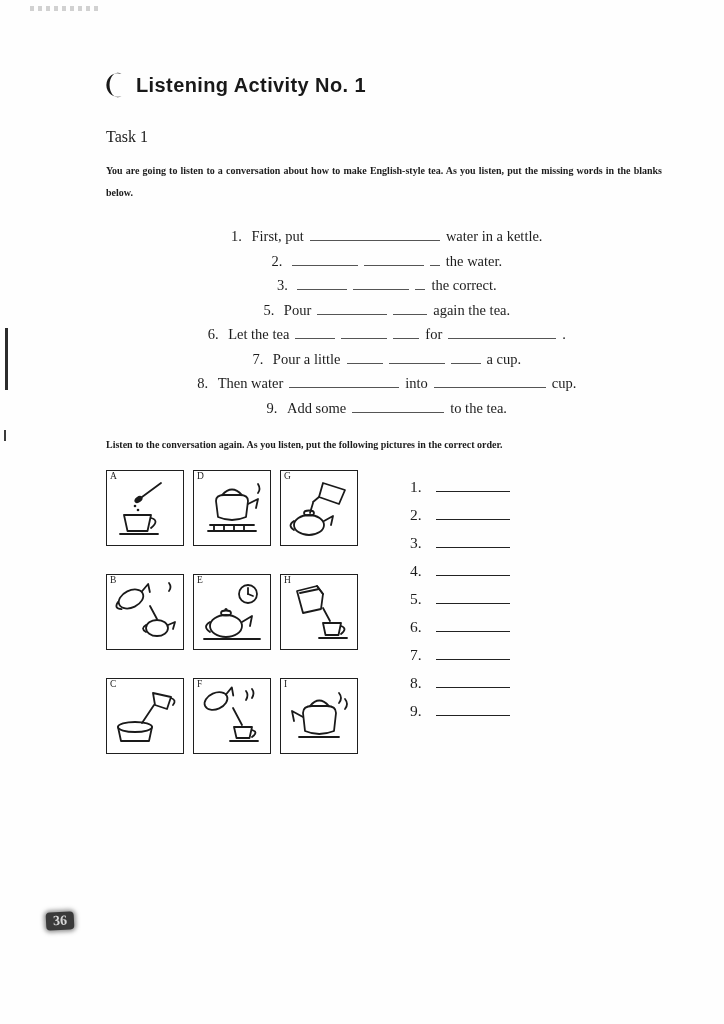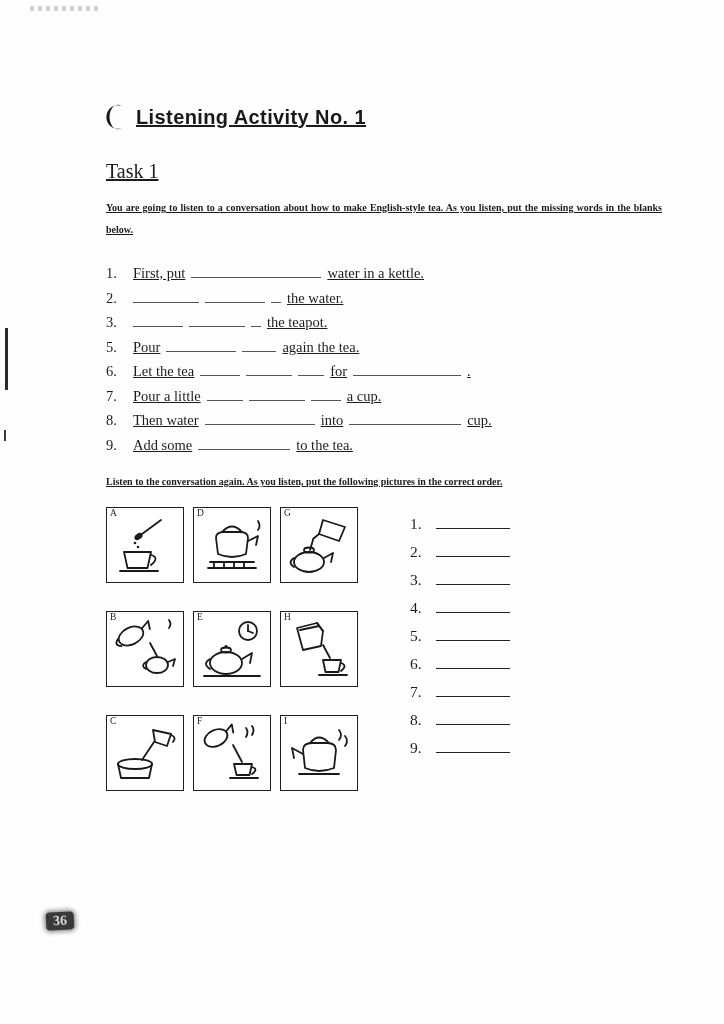--- a/index.html
+++ b/index.html
@@ -1,27 +1,27 @@
 <!DOCTYPE html>
 <html><head>
 <meta charset="utf-8">
 <style>
   html,body{margin:0;padding:0;background:#e8e8e8;}
   .sheet{position:relative;width:724px;height:1024px;background:#fefefe;overflow:hidden;
          font-family:"Liberation Serif", serif;color:#1c1c1c;}
-  .content{padding:104px 60px 0 106px;text-decoration:underline;}
+  .content{padding:72px 60px 0 106px;}
   .title-row{display:flex;align-items:center;gap:10px;}
   .title-row h1{margin:0;font-family:"Liberation Sans", sans-serif;font-size:20px;
                 font-weight:600;letter-spacing:.4px;color:#191919;}
   .crescent{display:inline-flex;}
-  .task-heading{margin-top:30px;font-size:20px;}
+  .task-heading{margin-top:30px;font-size:16px;}
   .instructions{margin:14px 0 0;width:556px;font-weight:bold;font-size:10px;
                 line-height:22px;text-align:justify;}
   .q-list{margin-top:20px;}
-  .q-row{line-height:24.5px;font-size:14.5px;white-space:nowrap;}
+  .q-row{line-height:24.5px;font-size:14.5px;white-space:nowrap;text-align:center;}
   .q-num{display:inline-block;width:24px;}
   .q-text{padding:0 3px;}
   .blank{display:inline-block;height:13px;border-bottom:1px solid #555;margin:0 3px;}
   .t2-wrap{display:flex;margin-top:14px;gap:52px;}
   .pic-grid{display:grid;grid-template-columns:repeat(3,78px);column-gap:9px;row-gap:28px;}
   .pic-cell{position:relative;height:74px;border:1.5px solid #1f1f1f;background:#fff;}
   .pic-letter{position:absolute;top:0;left:3px;font-size:9.5px;line-height:11px;}
   .pic-svg{position:absolute;left:2px;top:6px;}
   .pic-svg *{stroke:#1a1a1a;stroke-width:1.8;fill:none;stroke-linecap:round;stroke-linejoin:round;}
   .pic-svg .fill{fill:#1a1a1a;stroke:none;}
@@ -55,21 +55,21 @@
       </span>
       <h1>Listening Activity No. 1</h1>
     </div>
 
     <div class="task-heading">Task 1</div>
     <p class="instructions">You are going to listen to a conversation about how to make English-style tea.  As you listen, put the missing words in the blanks below.</p>
 
     <div class="q-list">
         <div class="q-row"><span class="q-num">1.</span><span class="q-text">First, put</span><span class="blank" style="width: 130px;"></span><span class="q-text">water in a kettle.</span></div>
         <div class="q-row"><span class="q-num">2.</span><span class="blank" style="width: 66px;"></span><span class="blank" style="width: 60px;"></span><span class="blank" style="width: 10px;"></span><span class="q-text">the water.</span></div>
-        <div class="q-row"><span class="q-num">3.</span><span class="blank" style="width: 50px;"></span><span class="blank" style="width: 56px;"></span><span class="blank" style="width: 10px;"></span><span class="q-text">the teapot.</span></div>
+        <div class="q-row"><span class="q-num">3.</span><span class="blank" style="width: 50px;"></span><span class="blank" style="width: 56px;"></span><span class="blank" style="width: 10px;"></span><span class="q-text">the correct.</span></div>
         <div class="q-row"><span class="q-num">5.</span><span class="q-text">Pour</span><span class="blank" style="width: 70px;"></span><span class="blank" style="width: 34px;"></span><span class="q-text">again the tea.</span></div>
         <div class="q-row"><span class="q-num">6.</span><span class="q-text">Let the tea</span><span class="blank" style="width: 40px;"></span><span class="blank" style="width: 46px;"></span><span class="blank" style="width: 26px;"></span><span class="q-text">for</span><span class="blank" style="width: 108px;"></span><span class="q-text">.</span></div>
         <div class="q-row"><span class="q-num">7.</span><span class="q-text">Pour a little</span><span class="blank" style="width: 36px;"></span><span class="blank" style="width: 56px;"></span><span class="blank" style="width: 30px;"></span><span class="q-text">a cup.</span></div>
         <div class="q-row"><span class="q-num">8.</span><span class="q-text">Then water</span><span class="blank" style="width: 110px;"></span><span class="q-text">into</span><span class="blank" style="width: 112px;"></span><span class="q-text">cup.</span></div>
         <div class="q-row"><span class="q-num">9.</span><span class="q-text">Add some</span><span class="blank" style="width: 92px;"></span><span class="q-text">to the tea.</span></div>
       </div>
 
     <p class="instructions">Listen to the conversation again.  As you listen, put the following pictures in the correct order.</p>
 
     <div class="t2-wrap">

